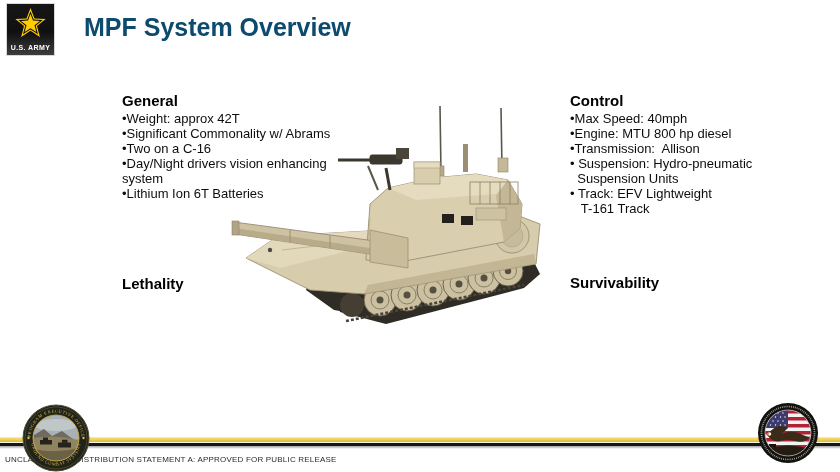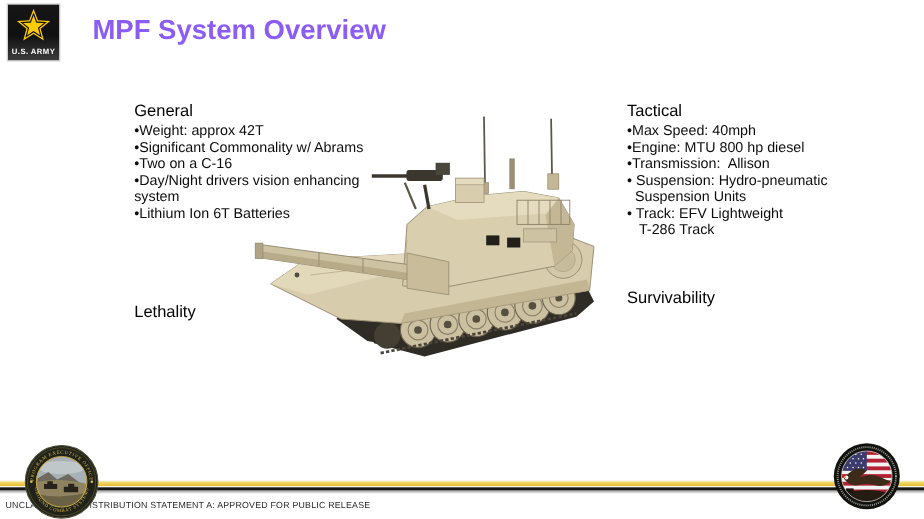--- a/index.html
+++ b/index.html
@@ -13,30 +13,30 @@
     background:linear-gradient(#161616 0%,#101010 55%,#3d3d3d 100%);
     border:1px solid #d8d8d8;box-sizing:border-box;
   }
   .army-logo svg{position:absolute;left:0;top:0;}
   .army-label{
     position:absolute;left:0;right:0;bottom:4px;text-align:center;
     color:#fff;font-size:7px;font-weight:700;letter-spacing:.4px;
   }
   .title{
     position:absolute;left:84px;top:13px;margin:0;
-    font-size:25px;font-weight:700;color:#8b5cf6;letter-spacing:0;
+    font-size:25px;font-weight:700;color:#0c4a6e;letter-spacing:0;
   }
   
   .tb{position:absolute;}
-  .tb h2{margin:0 0 2px 0;font-size:15px;font-weight:400;line-height:16px;color:#000;}
+  .tb h2{margin:0 0 2px 0;font-size:15px;font-weight:700;line-height:16px;color:#000;}
   .tb .lines{font-size:13px;line-height:15px;white-space:pre-wrap;color:#0d0d0d;}
   .tb-general{left:122px;top:93px;width:240px;}
   .tb-mobility{left:570px;top:93px;width:250px;}
   .tb-lethality{left:122px;top:276px;width:240px;}
-  .tb-survivability{left:570px;top:263px;width:250px;}
+  .tb-survivability{left:570px;top:275px;width:250px;}
   
   .tank{position:absolute;left:218px;top:78px;}
   
   .bottom-bar{position:absolute;left:0;right:0;top:437px;}
   .bar-cream{height:1px;background:#f2e6b4;}
   .bar-gold{height:4px;background:linear-gradient(#f6dd74,#e2ba28);}
   .bar-pale{height:1px;background:#f7f4ea;}
   .bar-black{height:3px;background:#171717;}
   .bar-fade{height:3px;background:linear-gradient(#a0a0a0,rgba(255,255,255,0));}
   
@@ -159,28 +159,28 @@
     <h2>General</h2>
     <div class="lines">•Weight: approx 42T
 •Significant Commonality w/ Abrams
 •Two on a C-16
 •Day/Night drivers vision enhancing
 system
 •Lithium Ion 6T Batteries</div>
   </section>
 
   <section class="tb tb-mobility">
-    <h2>Tactical</h2>
+    <h2>Control</h2>
     <div class="lines">•Max Speed: 40mph
 •Engine: MTU 800 hp diesel
 •Transmission:  Allison
 • Suspension: Hydro-pneumatic
   Suspension Units
 • Track: EFV Lightweight
-   T-286 Track</div>
+   T-161 Track</div>
   </section>
 
   <section class="tb tb-lethality">
     <h2>Lethality</h2>
   </section>
 
   <section class="tb tb-survivability">
     <h2>Survivability</h2>
   </section>
 

